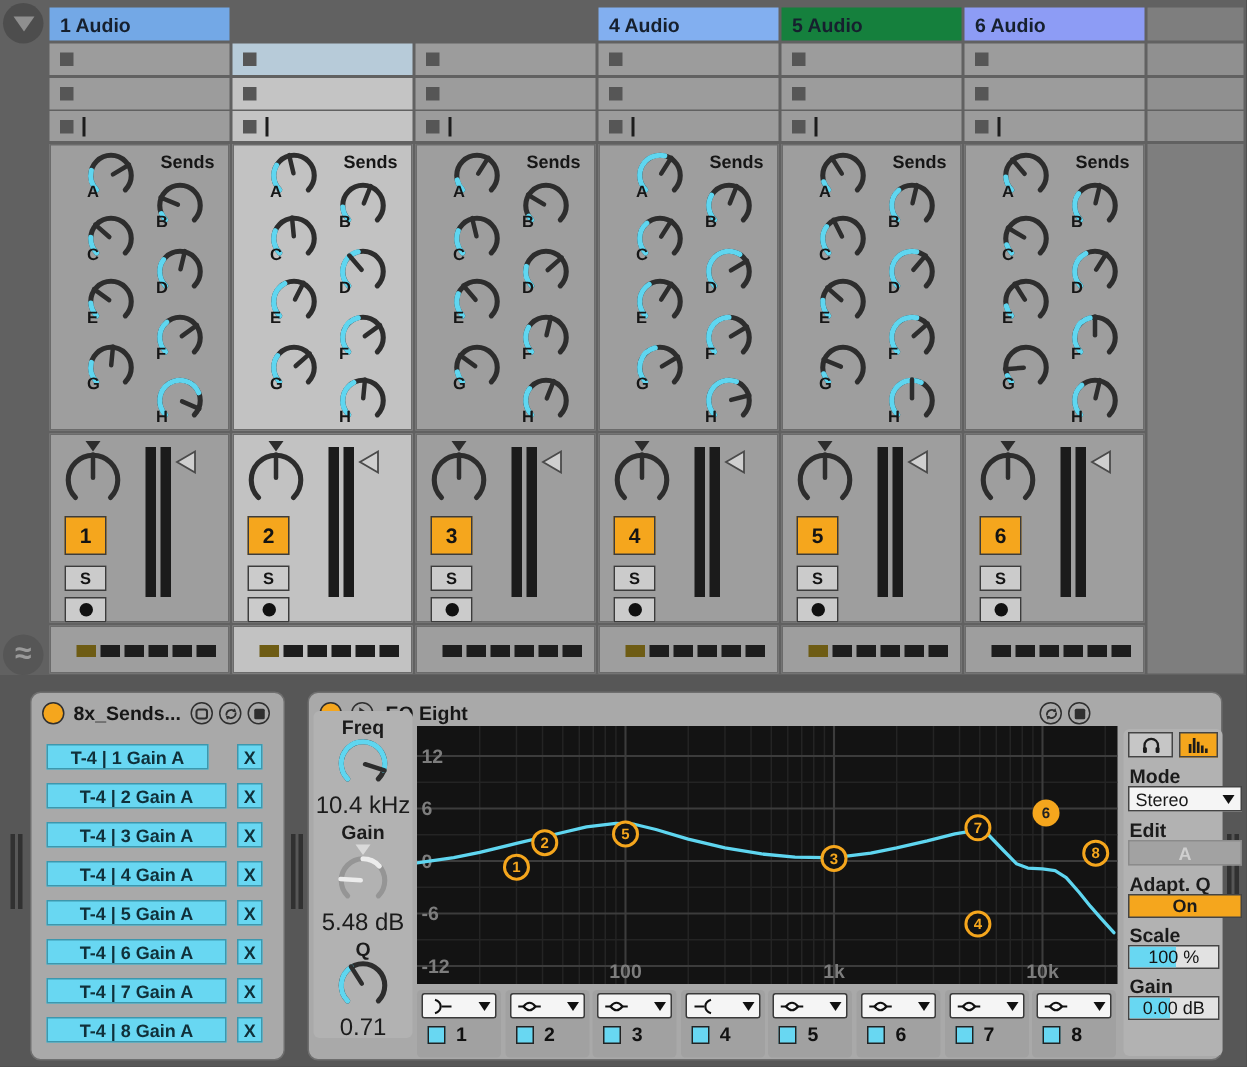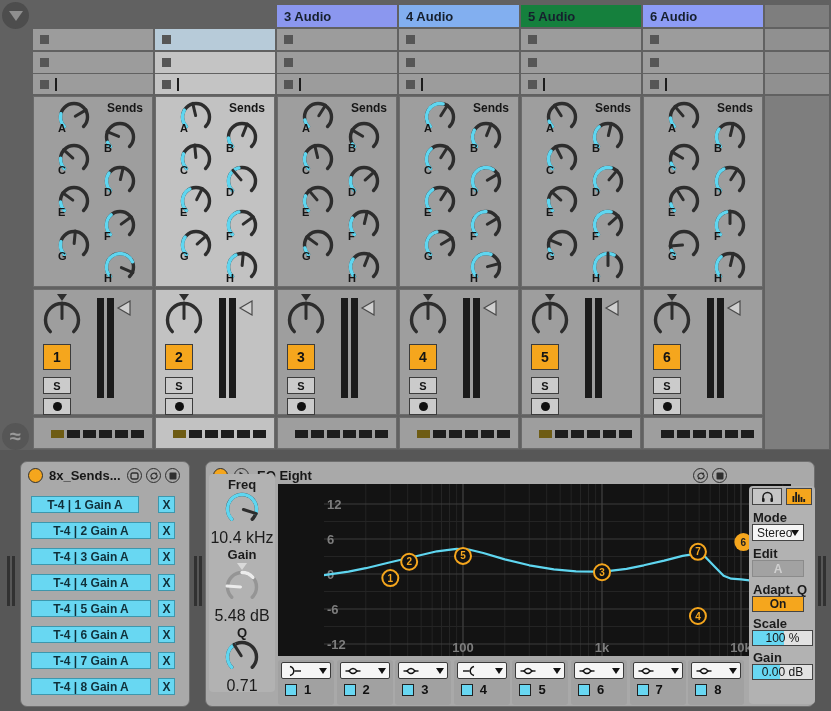--- a/index.html
+++ b/index.html
@@ -39,21 +39,21 @@
   .ringBtn{position:absolute;width:15px;height:15px;border-radius:50%;border:1.5px solid #2f2f2f;box-sizing:border-box;
            display:flex;align-items:center;justify-content:center;}
   .vhandle{position:absolute;width:9px;height:50px;}
   .vhandle div{position:absolute;top:0;width:2.5px;height:50px;background:#313131;}
   .pill{position:absolute;background:#68d7f2;border:1px solid #3d97ad;box-sizing:border-box;
         display:flex;align-items:center;justify-content:center;font-size:12px;font-weight:bold;color:#10303a;}
   .panel{position:absolute;background:#b2b2b2;border-radius:4px;}
   .pLbl{position:absolute;width:100%;text-align:center;font-size:13px;font-weight:bold;color:#1b1b1b;}
   .pVal{position:absolute;width:100%;text-align:center;font-size:16px;color:#1b1b1b;}
   .rLbl{position:absolute;left:4px;font-size:13px;font-weight:bold;color:#1b1b1b;}
-  .rBtn{position:absolute;left:3px;width:52px;height:17px;border:1px solid #444;box-sizing:border-box;
+  .rBtn{position:absolute;left:3px;width:76px;height:17px;border:1px solid #444;box-sizing:border-box;
         display:flex;align-items:center;justify-content:center;font-size:12px;color:#1b1b1b;}
   .slider{position:absolute;left:3px;width:61px;height:16px;border:1px solid #444;box-sizing:border-box;background:#e2e2e2;overflow:hidden;}
   .slFill{position:absolute;left:0;top:0;bottom:0;background:#68d7f2;}
   .slTxt{position:absolute;inset:0;display:flex;align-items:center;justify-content:center;font-size:12px;color:#141414;}
   .bandPanel{position:absolute;top:0;width:56px;height:45px;background:#a1a1a1;border-radius:3px;}
   .dd{position:absolute;left:3px;top:2px;width:50px;height:17px;background:#f5f5f5;border:1px solid #3a3a3a;border-radius:2px;box-sizing:border-box;}
   .ddArrow{position:absolute;right:3px;top:5px;width:0;height:0;border-left:4.5px solid transparent;border-right:4.5px solid transparent;border-top:6px solid #111;}
   .chk{position:absolute;left:7px;top:24px;width:12px;height:12px;background:#68d7f2;border:1px solid #222;box-sizing:border-box;}
   .chkNum{position:absolute;left:26px;top:22px;font-size:13px;font-weight:bold;color:#111;}
   #eqGraph{position:absolute;background:#131313;}
@@ -65,20 +65,21 @@
 
   <div id="session" class="abs" style="left:0;top:0;width:831px;height:450px;">
     <div class="circle-btn" style="left:2px;top:2px;">
       <div class="fold-tri"></div>
     </div>
     <div class="circle-btn" style="left:2px;top:423px;background:#565656;">
       <div class="xfade-glyph">≈</div>
     </div>
     <div id="tracks">
         <div class="track" style="left:33px;">
+          <div class="thead" style="background:#73a8e6;">1 Audio</div>
           <div class="clipRow" style="top:29px;height:21px;background:#9c9c9c;">
             <div class="stopSq"></div>
           </div>
           <div class="clipRow" style="top:52px;height:21px;background:#9c9c9c;">
             <div class="stopSq"></div>
           </div>
           <div class="clipRow" style="top:74px;height:20px;background:#9c9c9c;">
             <div class="stopSq"></div>
             <div class="cursorBar"></div>
           </div>
@@ -241,21 +242,20 @@
           <div class="box" style="top:417px;height:32px;background:#c2c2c2;">
             <div class="seg" style="left:17px;top:12px;background:#6e5c14;"></div>
             <div class="seg" style="left:33px;top:12px;background:#1d1d1d;"></div>
             <div class="seg" style="left:49px;top:12px;background:#1d1d1d;"></div>
             <div class="seg" style="left:65px;top:12px;background:#1d1d1d;"></div>
             <div class="seg" style="left:81px;top:12px;background:#1d1d1d;"></div>
             <div class="seg" style="left:97px;top:12px;background:#1d1d1d;"></div>
           </div>
         </div>
         <div class="track" style="left:277px;">
-          <div class="thead" style="background:#8b97ef;">3 Audio</div>
           <div class="clipRow" style="top:29px;height:21px;background:#9c9c9c;">
             <div class="stopSq"></div>
           </div>
           <div class="clipRow" style="top:52px;height:21px;background:#9c9c9c;">
             <div class="stopSq"></div>
           </div>
           <div class="clipRow" style="top:74px;height:20px;background:#9c9c9c;">
             <div class="stopSq"></div>
             <div class="cursorBar"></div>
           </div>
@@ -707,21 +707,21 @@
         <div class="pVal" style="top:133px;">5.48 dB</div>
         <div class="pLbl" style="top:151px;">Q</div>
         <div class="knob" id="qKnob" style="left:15px;top:165px;"><svg width="36" height="36" viewBox="0 0 36 36">
               <path d="M7.75,28.25 A14.5,14.5 0 1 1 28.25,28.25" fill="none" stroke="#2d2d2d" stroke-width="3.4" stroke-linecap="round"></path>
               <path d="M7.75,28.25 A14.5,14.5 0 0 1 10.23,5.76" fill="none" stroke="#5fd6f0" stroke-width="3.4" stroke-linecap="round"></path>
               <line x1="17.20" y1="16.73" x2="9.96" y2="5.34" stroke="#2d2d2d" stroke-width="3" stroke-linecap="round"></line>
             </svg></div>
         <div class="pVal" style="top:203px;">0.71</div>
       </div>
 
-      <div id="eqGraph" style="left:72px;top:22px;width:467px;height:172px;padding-left:46px;"><svg width="467" height="172" viewBox="0 0 467 172">
+      <div id="eqGraph" style="left:72px;top:22px;width:467px;height:172px;"><svg width="467" height="172" viewBox="0 0 467 172">
             <line x1="41.8" y1="0" x2="41.8" y2="172" stroke="#242424" stroke-width="1"></line>
             <line x1="66.3" y1="0" x2="66.3" y2="172" stroke="#242424" stroke-width="1"></line>
             <line x1="83.7" y1="0" x2="83.7" y2="172" stroke="#242424" stroke-width="1"></line>
             <line x1="97.2" y1="0" x2="97.2" y2="172" stroke="#242424" stroke-width="1"></line>
             <line x1="108.2" y1="0" x2="108.2" y2="172" stroke="#242424" stroke-width="1"></line>
             <line x1="117.5" y1="0" x2="117.5" y2="172" stroke="#242424" stroke-width="1"></line>
             <line x1="125.5" y1="0" x2="125.5" y2="172" stroke="#242424" stroke-width="1"></line>
             <line x1="132.6" y1="0" x2="132.6" y2="172" stroke="#242424" stroke-width="1"></line>
             <line x1="180.8" y1="0" x2="180.8" y2="172" stroke="#242424" stroke-width="1"></line>
             <line x1="205.3" y1="0" x2="205.3" y2="172" stroke="#242424" stroke-width="1"></line>

